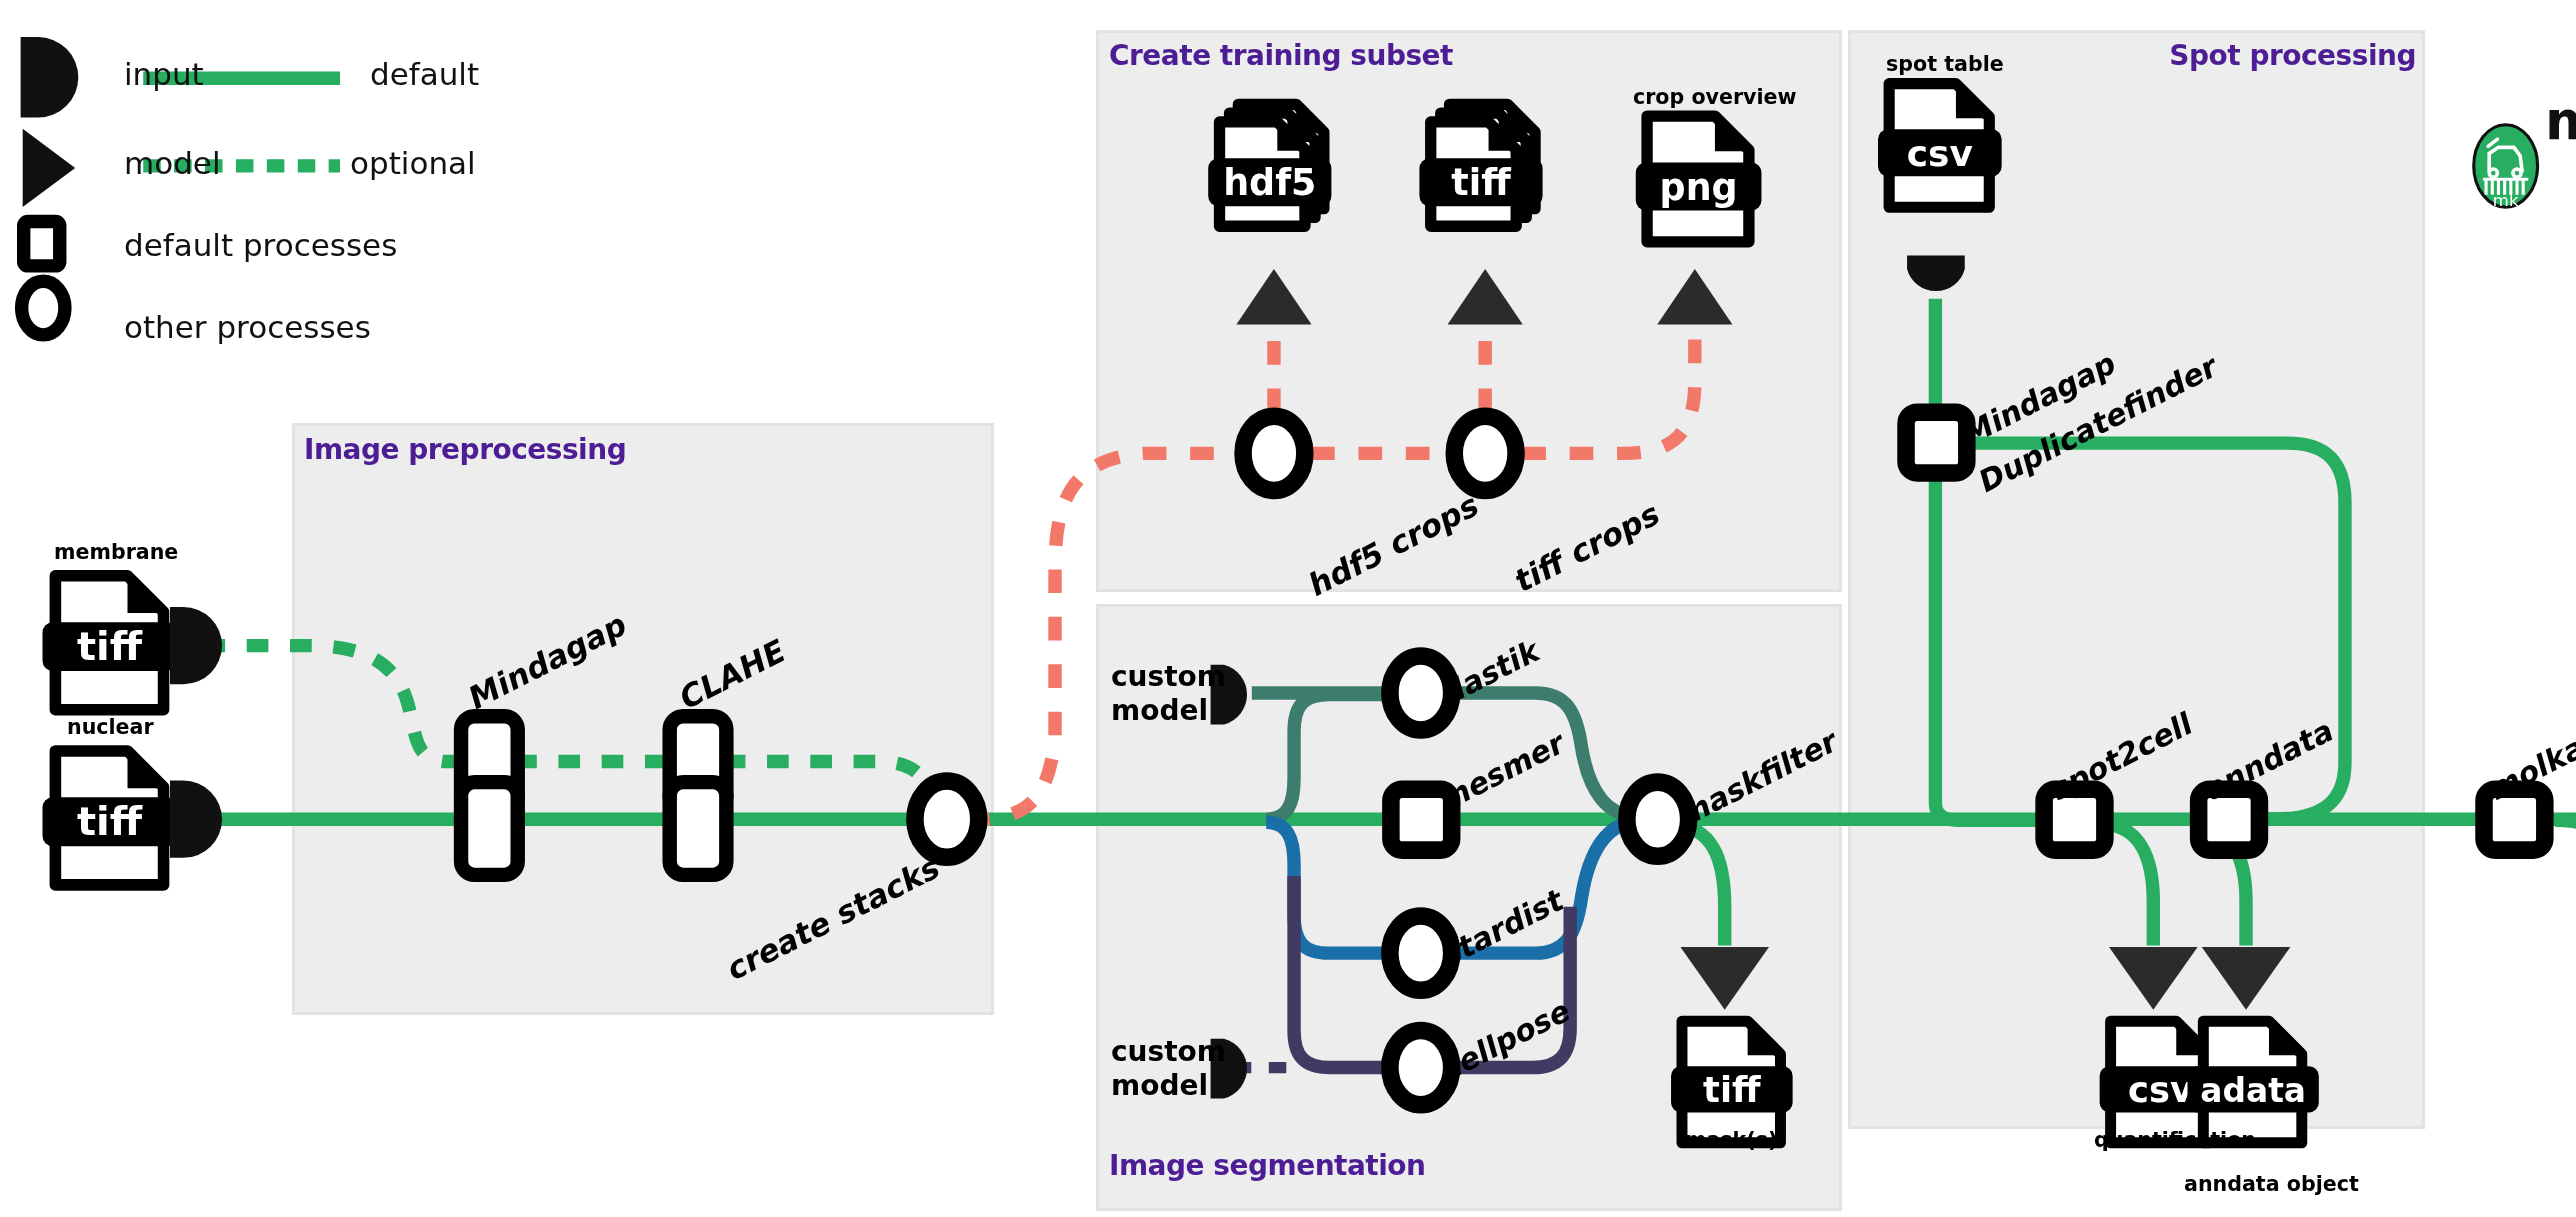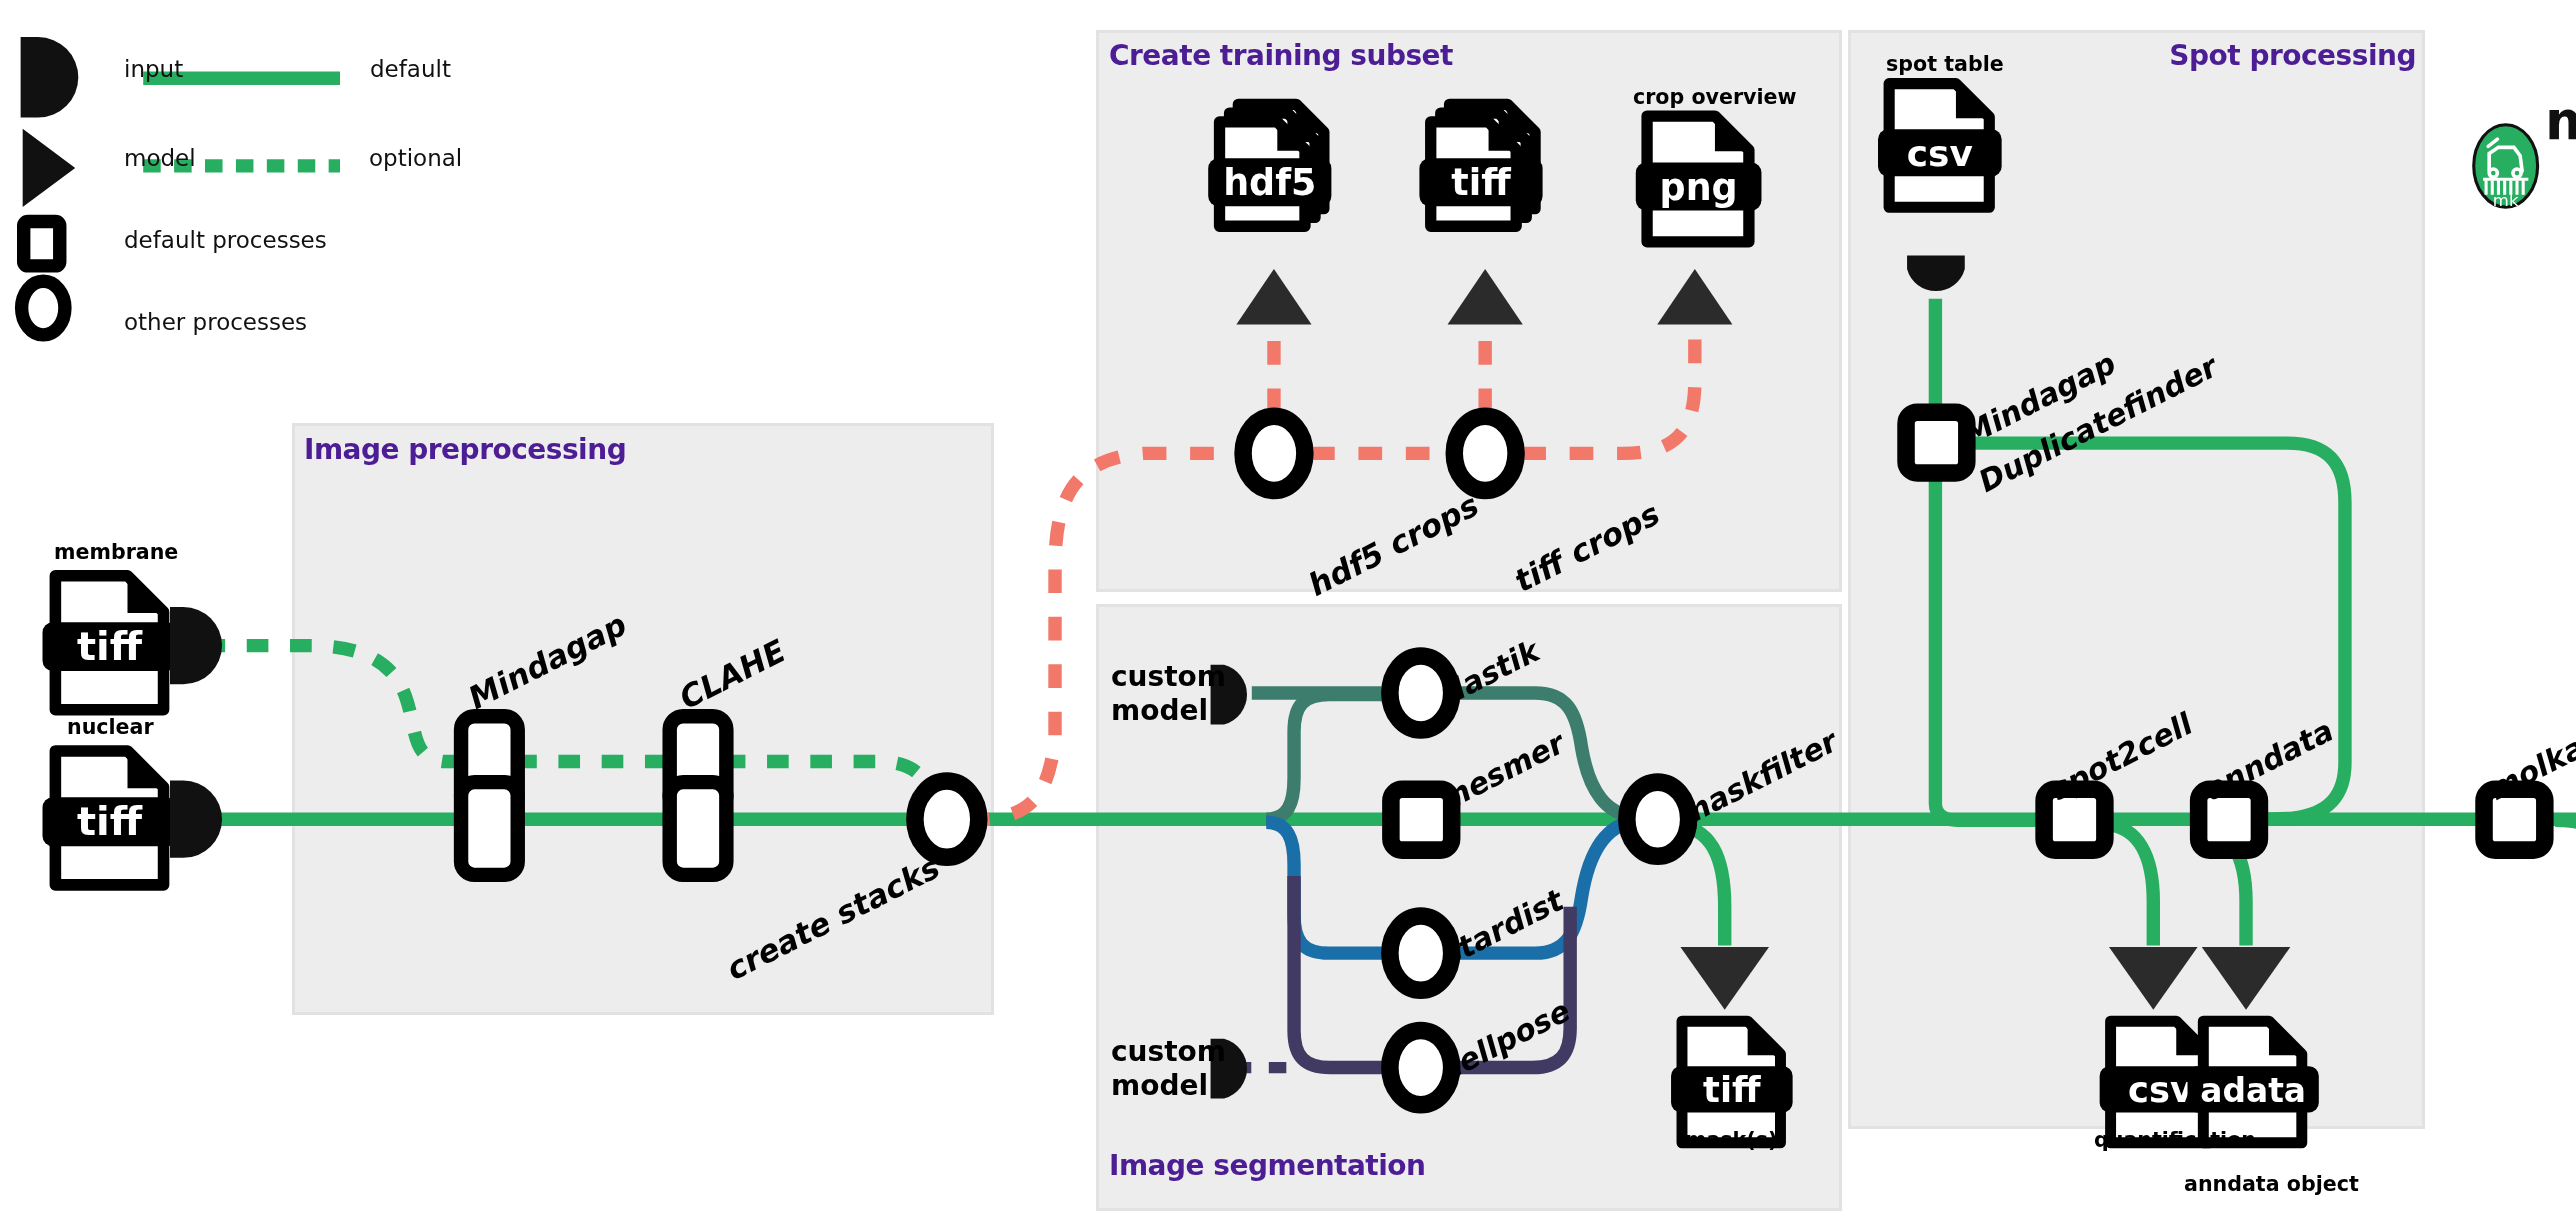--- a/index.html
+++ b/index.html
@@ -7,21 +7,21 @@
        font-family:"DejaVu Sans","Liberation Sans",sans-serif;}
   #root{position:absolute;inset:0;}
   svg.layer{position:absolute;left:0;top:0;width:2891px;height:1218px;overflow:visible;}
   .panel{position:absolute;background:#ededed;border:3.1px solid #e2e2e2;box-sizing:border-box;}
   .panel-title{position:absolute;color:#4c1d95;font-size:28px;font-weight:bold;
                letter-spacing:-0.5px;white-space:nowrap;}
   .lbl{position:absolute;font-weight:bold;color:#000;white-space:nowrap;}
   .rot{transform-origin:left bottom;}
   .filecap{position:absolute;font-size:20.6px;font-weight:bold;color:#000;
            white-space:nowrap;text-align:center;}
-  .legend-text{position:absolute;font-size:23px;color:#111;white-space:nowrap;}
+  .legend-text{position:absolute;font-size:31px;color:#111;white-space:nowrap;}
   .logo-text{position:absolute;white-space:nowrap;font-weight:bold;}
 </style>
 </head>
 <body>
 
 <div id="root">
 
   <div class="panel" style="left:292px;top:423px;width:702px;height:592px;"></div>
   <div class="panel" style="left:1096px;top:30px;width:746px;height:562px;"></div>
   <div class="panel" style="left:1096px;top:604px;width:746px;height:607px;"></div>
@@ -259,21 +259,21 @@
     <line x1="278" y1="152" x2="660" y2="152" stroke="#27ae60" stroke-width="26"></line>
 
     <line x1="278" y1="322" x2="660" y2="322" stroke="#27ae60" stroke-width="26" stroke-dasharray="34 26"></line>
   </svg>
 
   <div class="legend-text" style="left:124px;top:56px;">input</div>
   <div class="legend-text" style="left:124px;top:145px;">model</div>
   <div class="legend-text" style="left:124px;top:227px;">default processes</div>
   <div class="legend-text" style="left:124px;top:309px;">other processes</div>
   <div class="legend-text" style="left:350px;top:56px;margin-left:20px;">default</div>
-  <div class="legend-text" style="left:350px;top:145px;margin-left:19px;">optional</div>
+  <div class="legend-text" style="left:350px;top:145px;">optional</div>
 
   <svg class="layer" viewBox="0 0 5612 2364" preserveAspectRatio="none">
 
     <g transform="translate(5458,50)">
       <path d="M10,62 C10,24 44,6 62,26 C68,32 74,32 80,26 C98,6 132,24 132,62
                C132,86 118,96 118,120 C118,144 132,154 132,178
                C132,216 98,234 80,214 C74,208 68,208 62,214
                C44,234 10,216 10,178 C10,154 24,144 24,120 C24,96 10,86 10,62 Z" fill="#27ae60"></path>
       <path d="M58,50 C52,74 52,94 62,120 C52,146 52,166 58,190
                C72,196 80,196 92,190 C86,166 86,146 94,120

